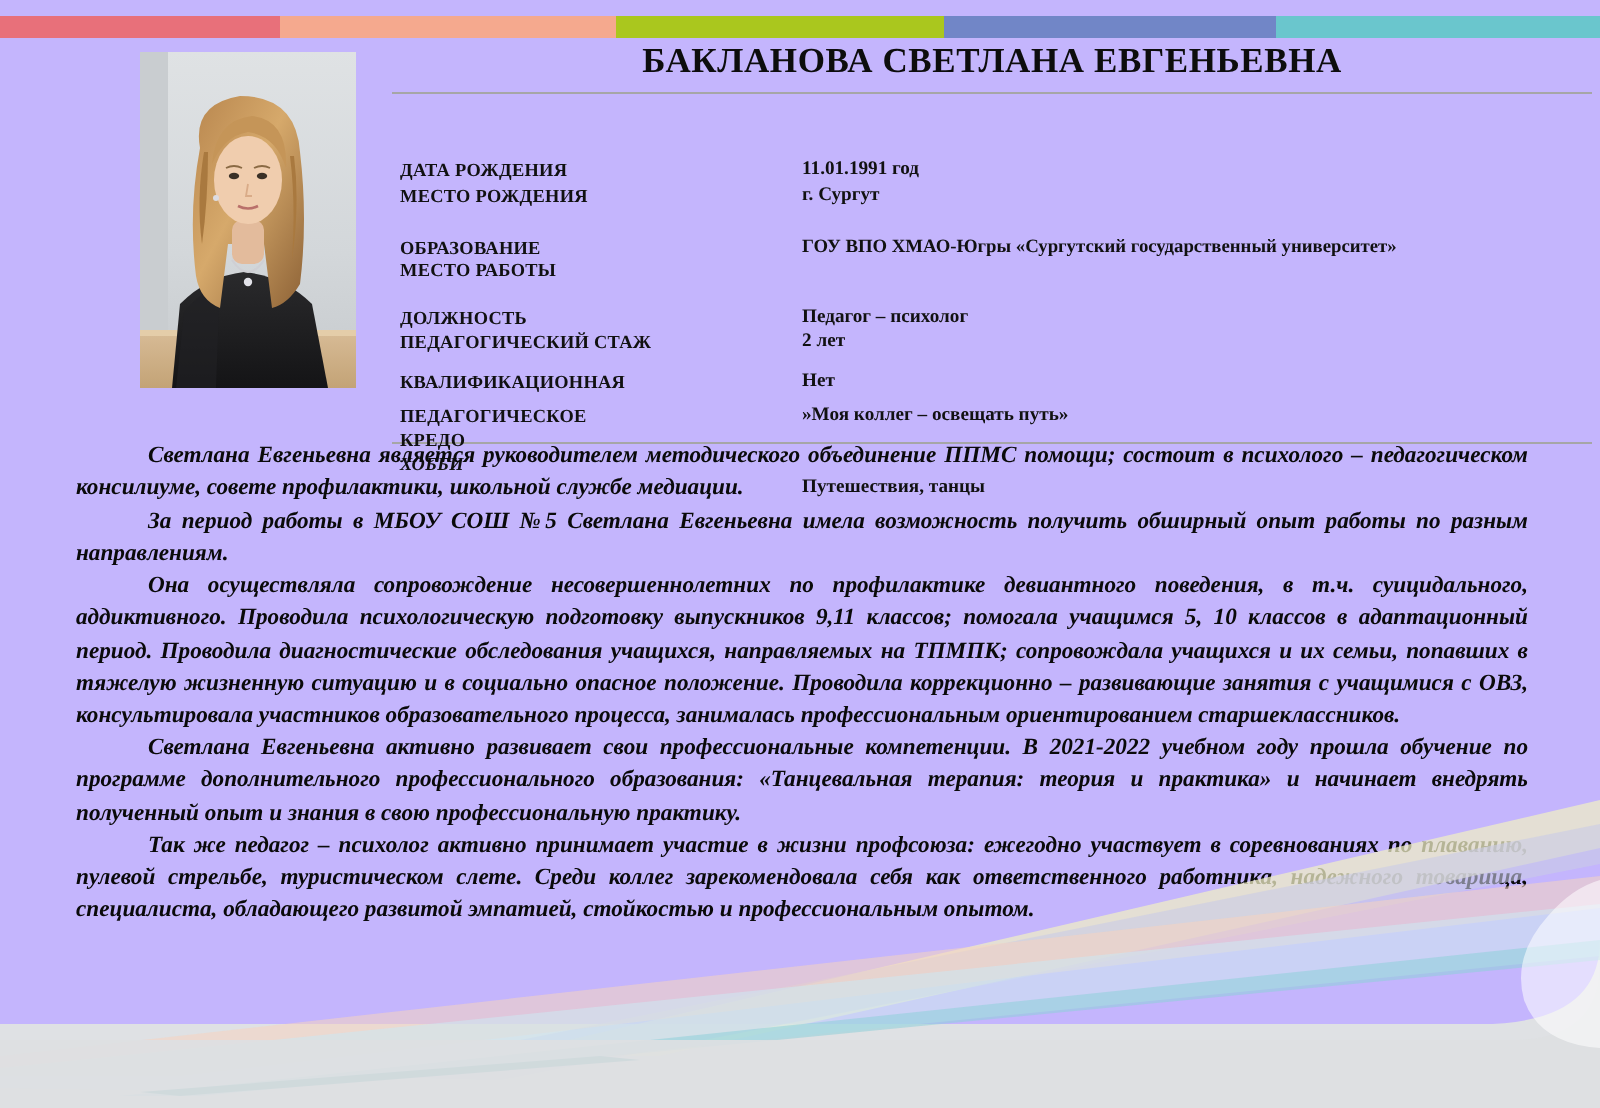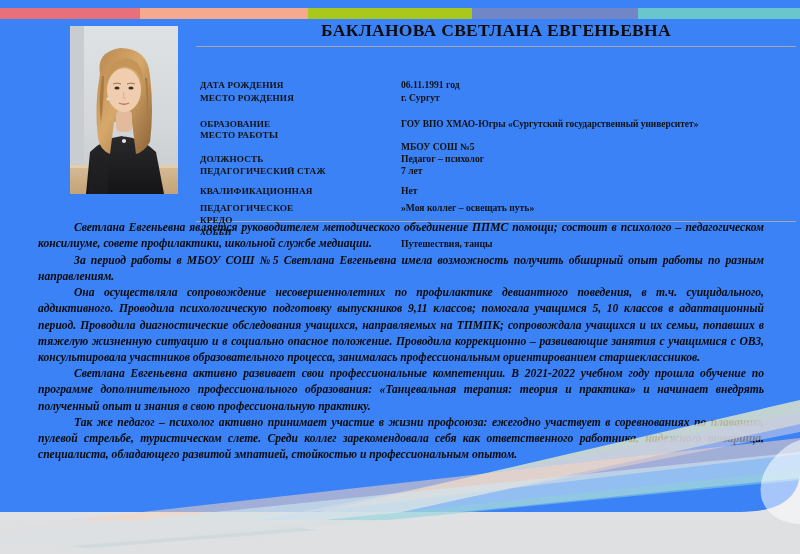--- a/index.html
+++ b/index.html
@@ -13,21 +13,21 @@
     overflow: hidden;
     font-family: "Liberation Serif", serif;
     position: relative;
   }
 
   
   .slide {
     position: relative;
     width: 800px;
     height: 554px;
-    background: #3b82f6;
+    background: #c4b5fd;
     overflow: hidden;
   }
 
   
   .topbar {
     position: absolute;
     left: 0;
     top: 8px;
     width: 800px;
     height: 11px;
@@ -206,49 +206,45 @@
       <circle cx="38" cy="73" r="1.5" fill="#dcdce2"></circle>
     </svg>
   </div>
 
   <div class="title">БАКЛАНОВА СВЕТЛАНА ЕВГЕНЬЕВНА</div>
 
   <div class="info-table" style="height: 176px;">
     <div class="info-rows" id="info-rows">
         <div class="irow" style="top: 4px;">
           <span class="ilabel">ДАТА РОЖДЕНИЯ</span>
-          <span class="ivalue">06.11.1991 год</span>
+          <span class="ivalue">11.01.1991 год</span>
         </div>
         <div class="irow" style="top: 16.5px;">
           <span class="ilabel">МЕСТО РОЖДЕНИЯ</span>
           <span class="ivalue">г. Сургут</span>
         </div>
         <div class="irow" style="top: 43px;">
           <span class="ilabel">ОБРАЗОВАНИЕ</span>
           <span class="ivalue wide">ГОУ ВПО ХМАО-Югры «Сургутский государственный университет»</span>
         </div>
         <div class="irow" style="top: 41px;">
           <span class="ilabel"></span>
           <span class="ivalue"></span>
         </div>
         <div class="irow" style="top: 53.5px;">
           <span class="ilabel">МЕСТО РАБОТЫ</span>
           <span class="ivalue"></span>
         </div>
-        <div class="irow" style="top: 66px;">
-          <span class="ilabel"></span>
-          <span class="ivalue">МБОУ СОШ №5</span>
-        </div>
         <div class="irow" style="top: 78px;">
           <span class="ilabel">ДОЛЖНОСТЬ</span>
           <span class="ivalue">Педагог – психолог</span>
         </div>
         <div class="irow" style="top: 90px;">
           <span class="ilabel">ПЕДАГОГИЧЕСКИЙ СТАЖ</span>
-          <span class="ivalue">7 лет</span>
+          <span class="ivalue">2 лет</span>
         </div>
         <div class="irow" style="top: 110px;">
           <span class="ilabel">КВАЛИФИКАЦИОННАЯ</span>
           <span class="ivalue">Нет</span>
         </div>
         <div class="irow" style="top: 126.5px;">
           <span class="ilabel">ПЕДАГОГИЧЕСКОЕ</span>
           <span class="ivalue">»Моя коллег – освещать путь»</span>
         </div>
         <div class="irow" style="top: 139px;">

